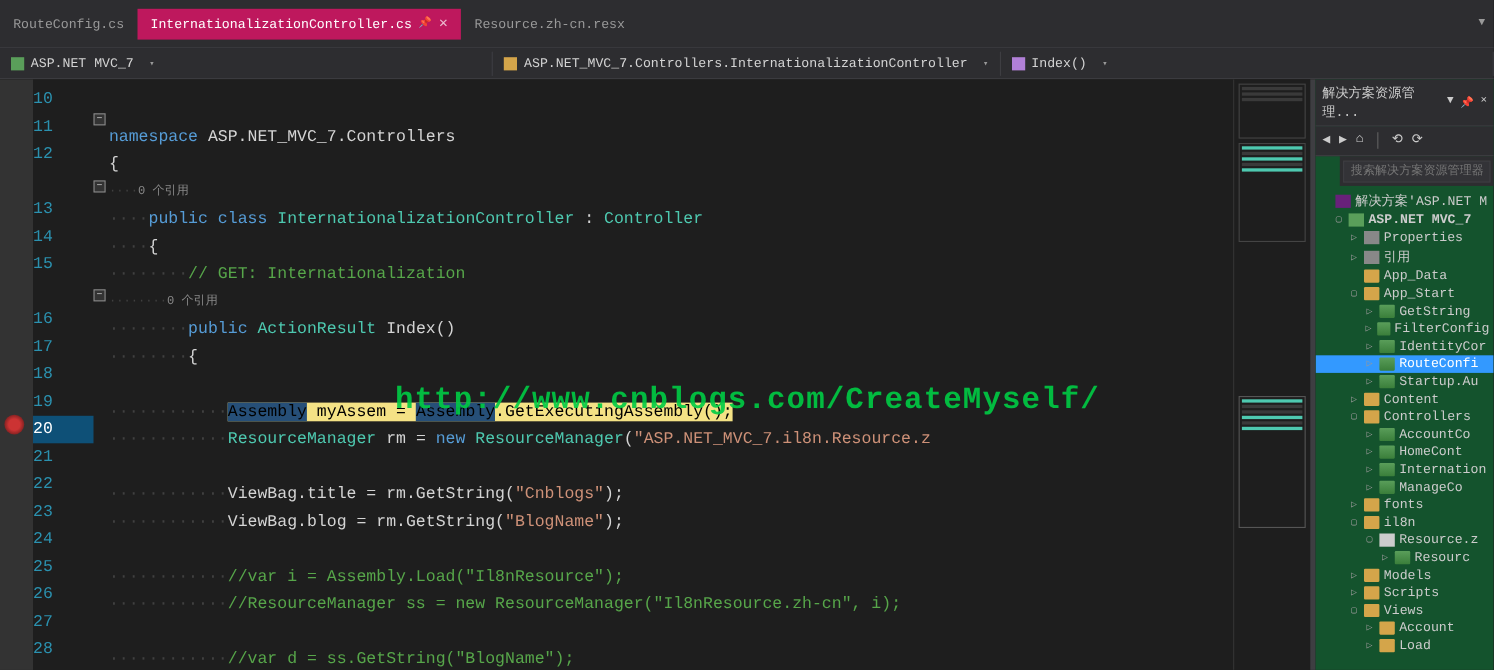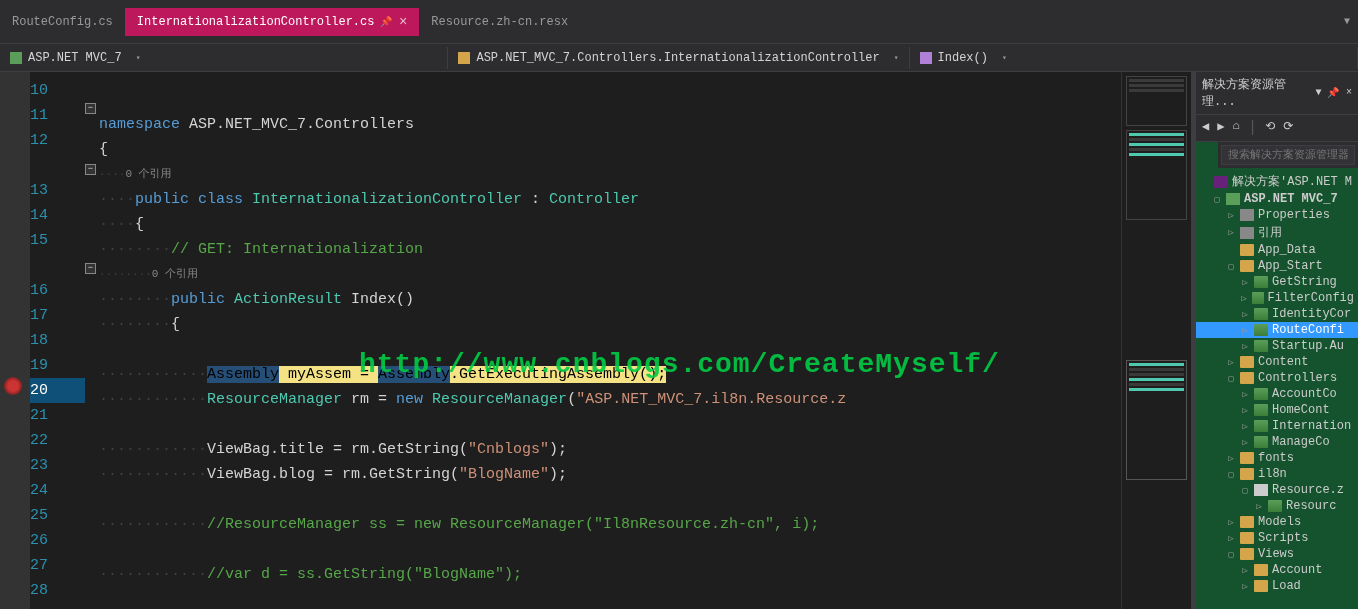--- a/index.html
+++ b/index.html
@@ -149,20 +149,21 @@
       <div class="code-line ref-hint"><span class="dots">········</span><span>0 个引用</span></div>
       <div class="code-line"><span class="dots">········</span><span class="kw">public </span><span class="type">ActionResult</span><span class="plain"> Index()</span></div>
       <div class="code-line"><span class="dots">········</span><span class="plain">{</span></div>
       <div class="code-line"></div>
       <div class="code-line"><span class="dots">············</span><span class="highlight-yellow"><span class="highlight-sel">Assembly</span><span> myAssem = </span><span class="highlight-sel">Assembly</span><span>.GetExecutingAssembly();</span></span></div>
       <div class="code-line"><span class="dots">············</span><span class="type">ResourceManager</span><span class="plain"> rm = </span><span class="kw">new </span><span class="type">ResourceManager</span><span class="plain">(</span><span class="str">"ASP.NET_MVC_7.il8n.Resource.z</span></div>
       <div class="code-line"></div>
       <div class="code-line"><span class="dots">············</span><span class="plain">ViewBag.title = rm.GetString(</span><span class="str">"Cnblogs"</span><span class="plain">);</span></div>
       <div class="code-line"><span class="dots">············</span><span class="plain">ViewBag.blog = rm.GetString(</span><span class="str">"BlogName"</span><span class="plain">);</span></div>
       <div class="code-line"></div>
+      <div class="code-line"><span class="dots">············</span><span class="comment">//var i = Assembly.Load("Il8nResource");</span></div>
       <div class="code-line"><span class="dots">············</span><span class="comment">//ResourceManager ss = new ResourceManager("Il8nResource.zh-cn", i);</span></div>
       <div class="code-line"></div>
       <div class="code-line"><span class="dots">············</span><span class="comment">//var d = ss.GetString("BlogName");</span></div>
 
       <div class="watermark">http://www.cnblogs.com/CreateMyself/</div>
     </div>
     <div class="minimap">
       <div style="height:50px;border:1px solid #444;padding:2px">
           <div class="mm-line"></div>
           <div class="mm-line"></div>

